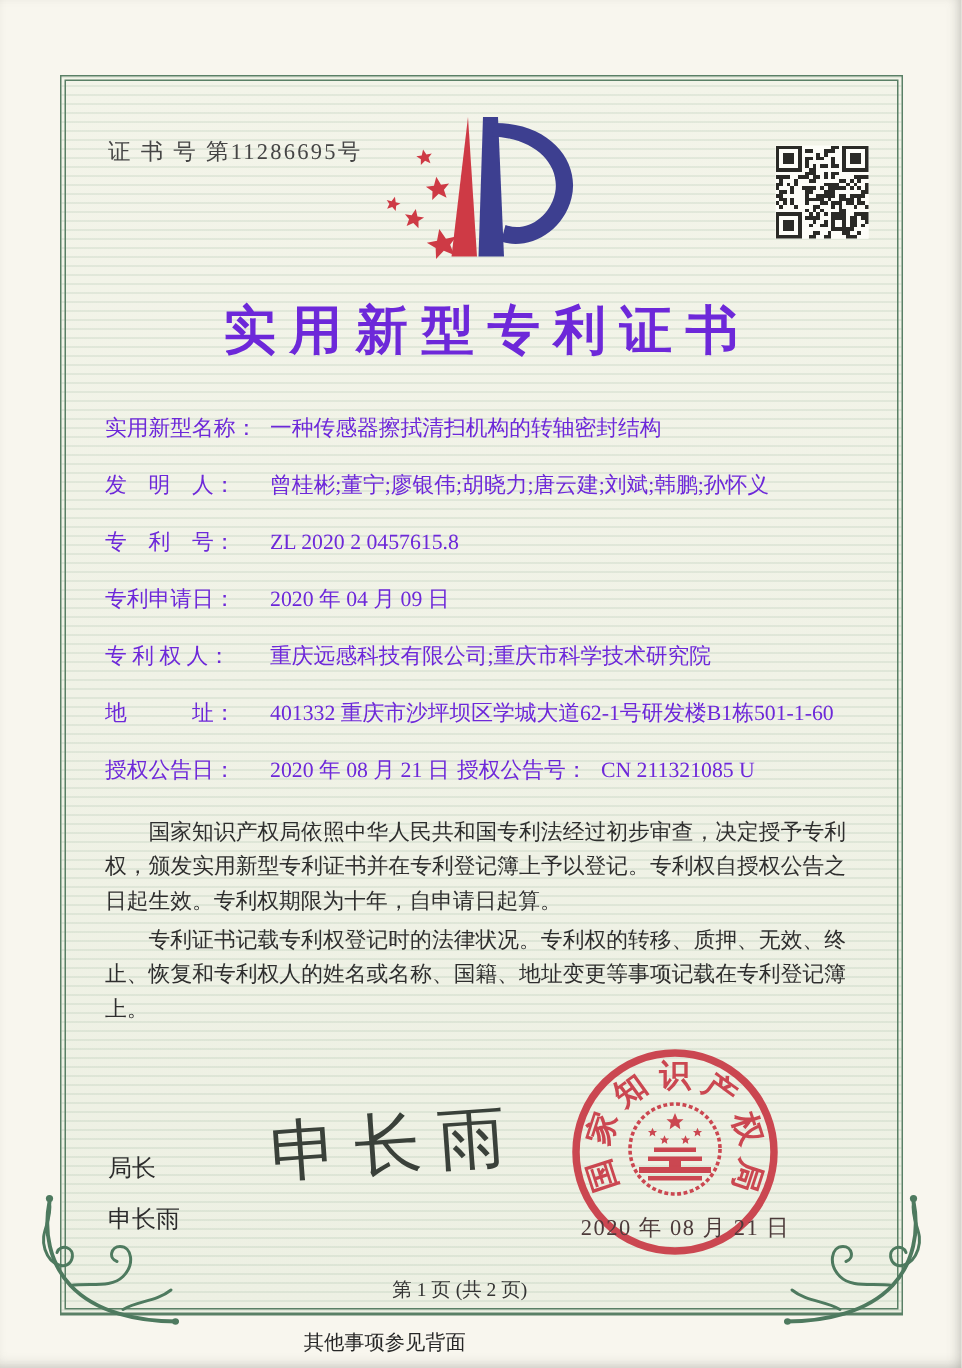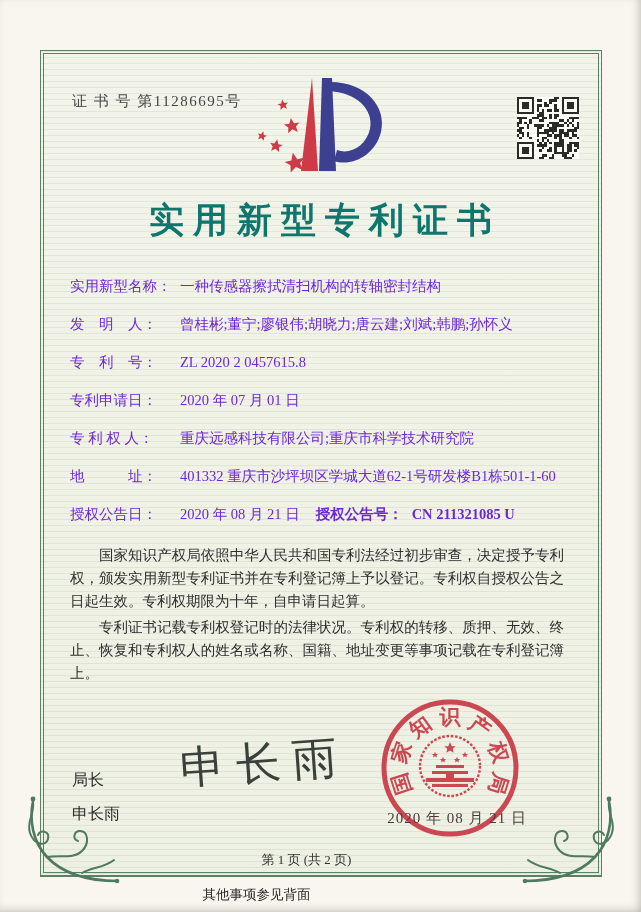--- a/index.html
+++ b/index.html
@@ -24,32 +24,32 @@
   .frame-inner{position:absolute;inset:2px;border:1px solid #5a8066;}
 
   .cert-no{position:absolute;left:72px;top:92px;font-size:15px;letter-spacing:1.5px;color:#454545;}
 
   .logo{position:absolute;left:246px;top:74px;}
   .qr{position:absolute;left:517px;top:97px;background:#fdfdf8;}
   .qr svg{display:block;shape-rendering:crispEdges;}
 
   .title{
     position:absolute;left:0;top:197px;width:641px;text-align:center;
-    font-size:35px;font-weight:bold;letter-spacing:9px;text-indent:9px;color:#0f766e;
+    font-size:35px;font-weight:bold;letter-spacing:9px;text-indent:9px;color:#6d28d9;
   }
 
   .fields{position:absolute;left:70px;top:276px;width:502px;font-size:14.5px;line-height:21px;color:#6d28d9;}
   .row{display:flex;margin-bottom:17px;}
   .row .label{flex:0 0 110px;white-space:nowrap;}
   .row .value{flex:1 1 auto;}
   .value.nowrap{white-space:nowrap;}
   .value.addr{max-width:378px;}
   .pair{display:flex;}
   .pair .label{flex:0 0 110px;white-space:nowrap;}
-  .pair2{margin-left:16px;font-weight:bold;}
+  .pair2{margin-left:5px;}
   .pair2 .label{flex:0 0 96px;}
 
   .paras{position:absolute;left:70px;top:544px;width:494px;
     font-size:14.5px;line-height:23px;text-align:justify;color:#2e2e2e;}
   .paras p{margin:0 0 3px 0;text-indent:2em;}
 
   .signer{position:absolute;left:72px;top:753px;font-size:16px;line-height:34px;color:#2c2c2c;margin-top:10px;}
   .autograph{
     position:absolute;left:180px;top:733px;font-size:45px;letter-spacing:11px;
     color:#3a413a;transform:rotate(-4deg);white-space:nowrap;
@@ -322,21 +322,21 @@
     <div class="row">
       <span class="label">发　明　人：</span>
       <span class="value nowrap">曾桂彬;董宁;廖银伟;胡晓力;唐云建;刘斌;韩鹏;孙怀义</span>
     </div>
     <div class="row">
       <span class="label">专　利　号：</span>
       <span class="value nowrap">ZL 2020 2 0457615.8</span>
     </div>
     <div class="row">
       <span class="label">专利申请日：</span>
-      <span class="value nowrap">2020 年 07 月 01 日</span>
+      <span class="value nowrap">2020 年 04 月 09 日</span>
     </div>
     <div class="row">
       <span class="label">专 利 权 人：</span>
       <span class="value nowrap">重庆远感科技有限公司;重庆市科学技术研究院</span>
     </div>
     <div class="row">
       <span class="label">地　　　址：</span>
       <span class="value addr">401332 重庆市沙坪坝区学城大道62-1号研发楼B1栋501-1-60</span>
     </div>
     <div class="row">

